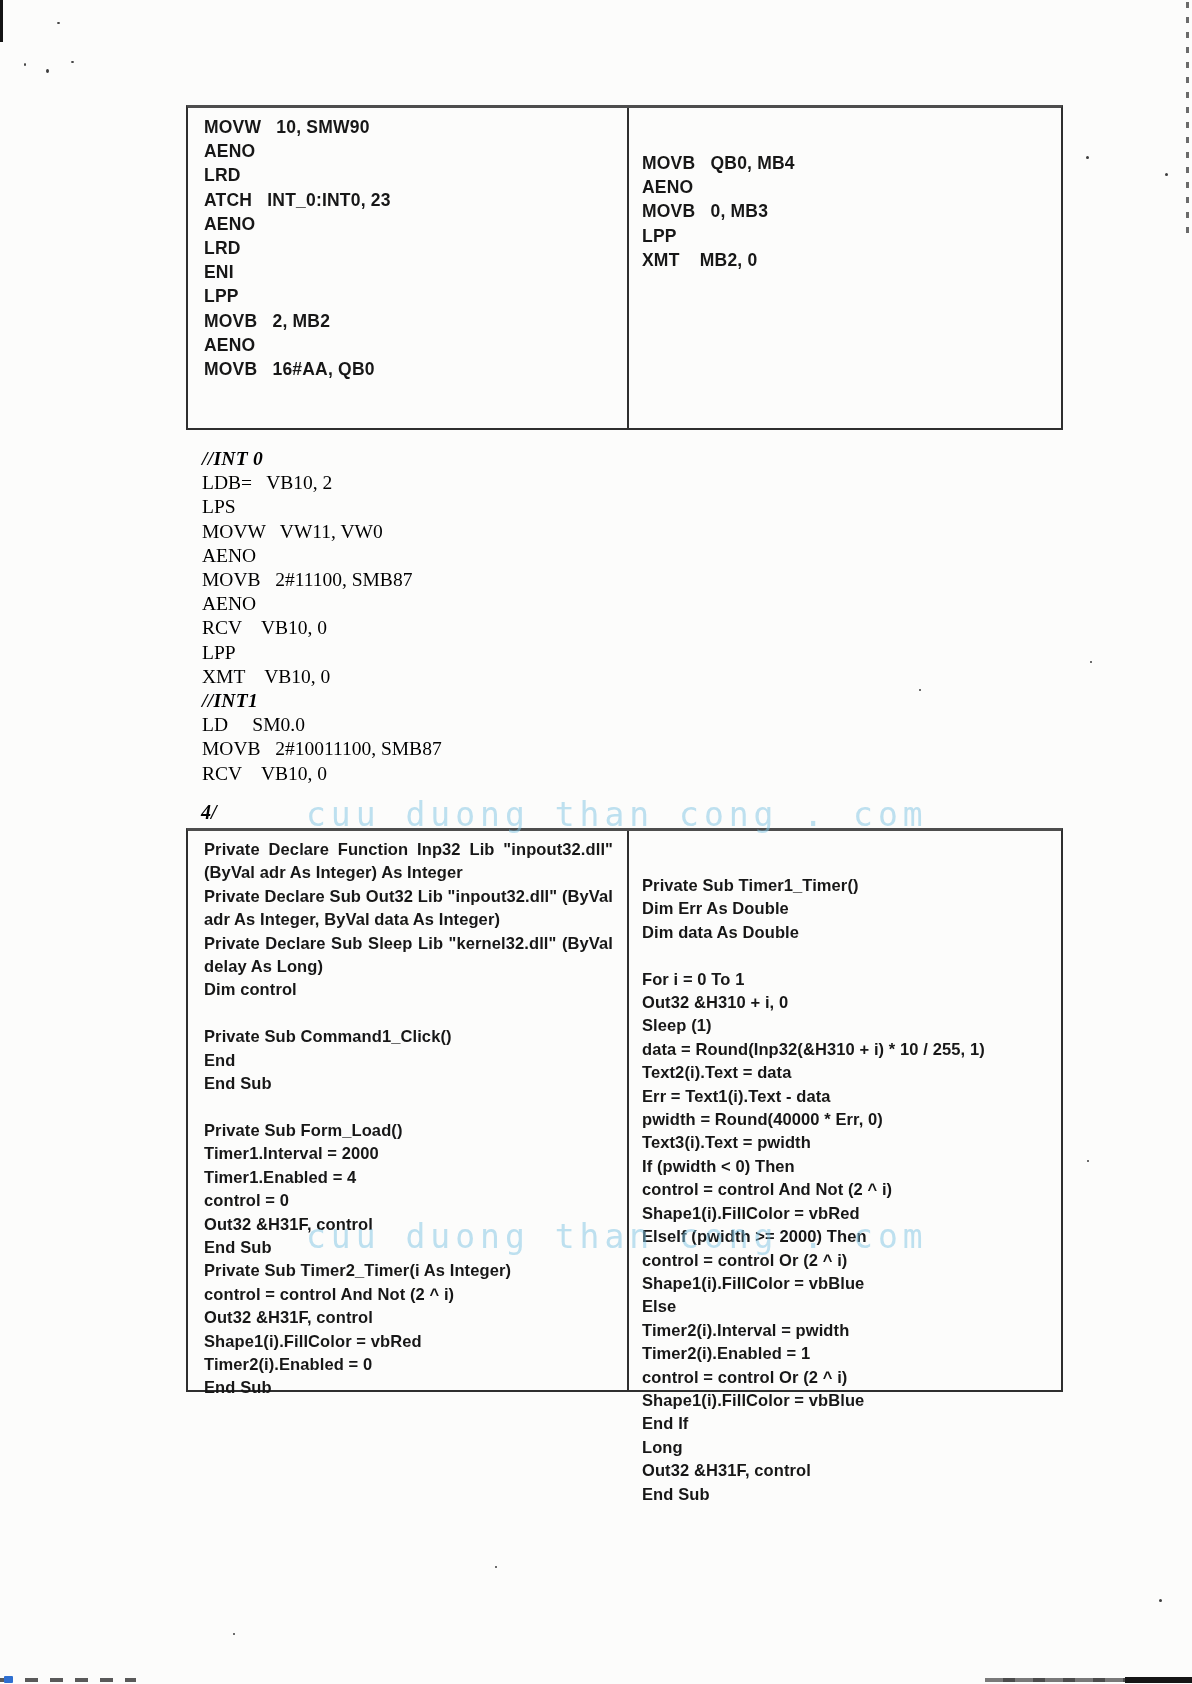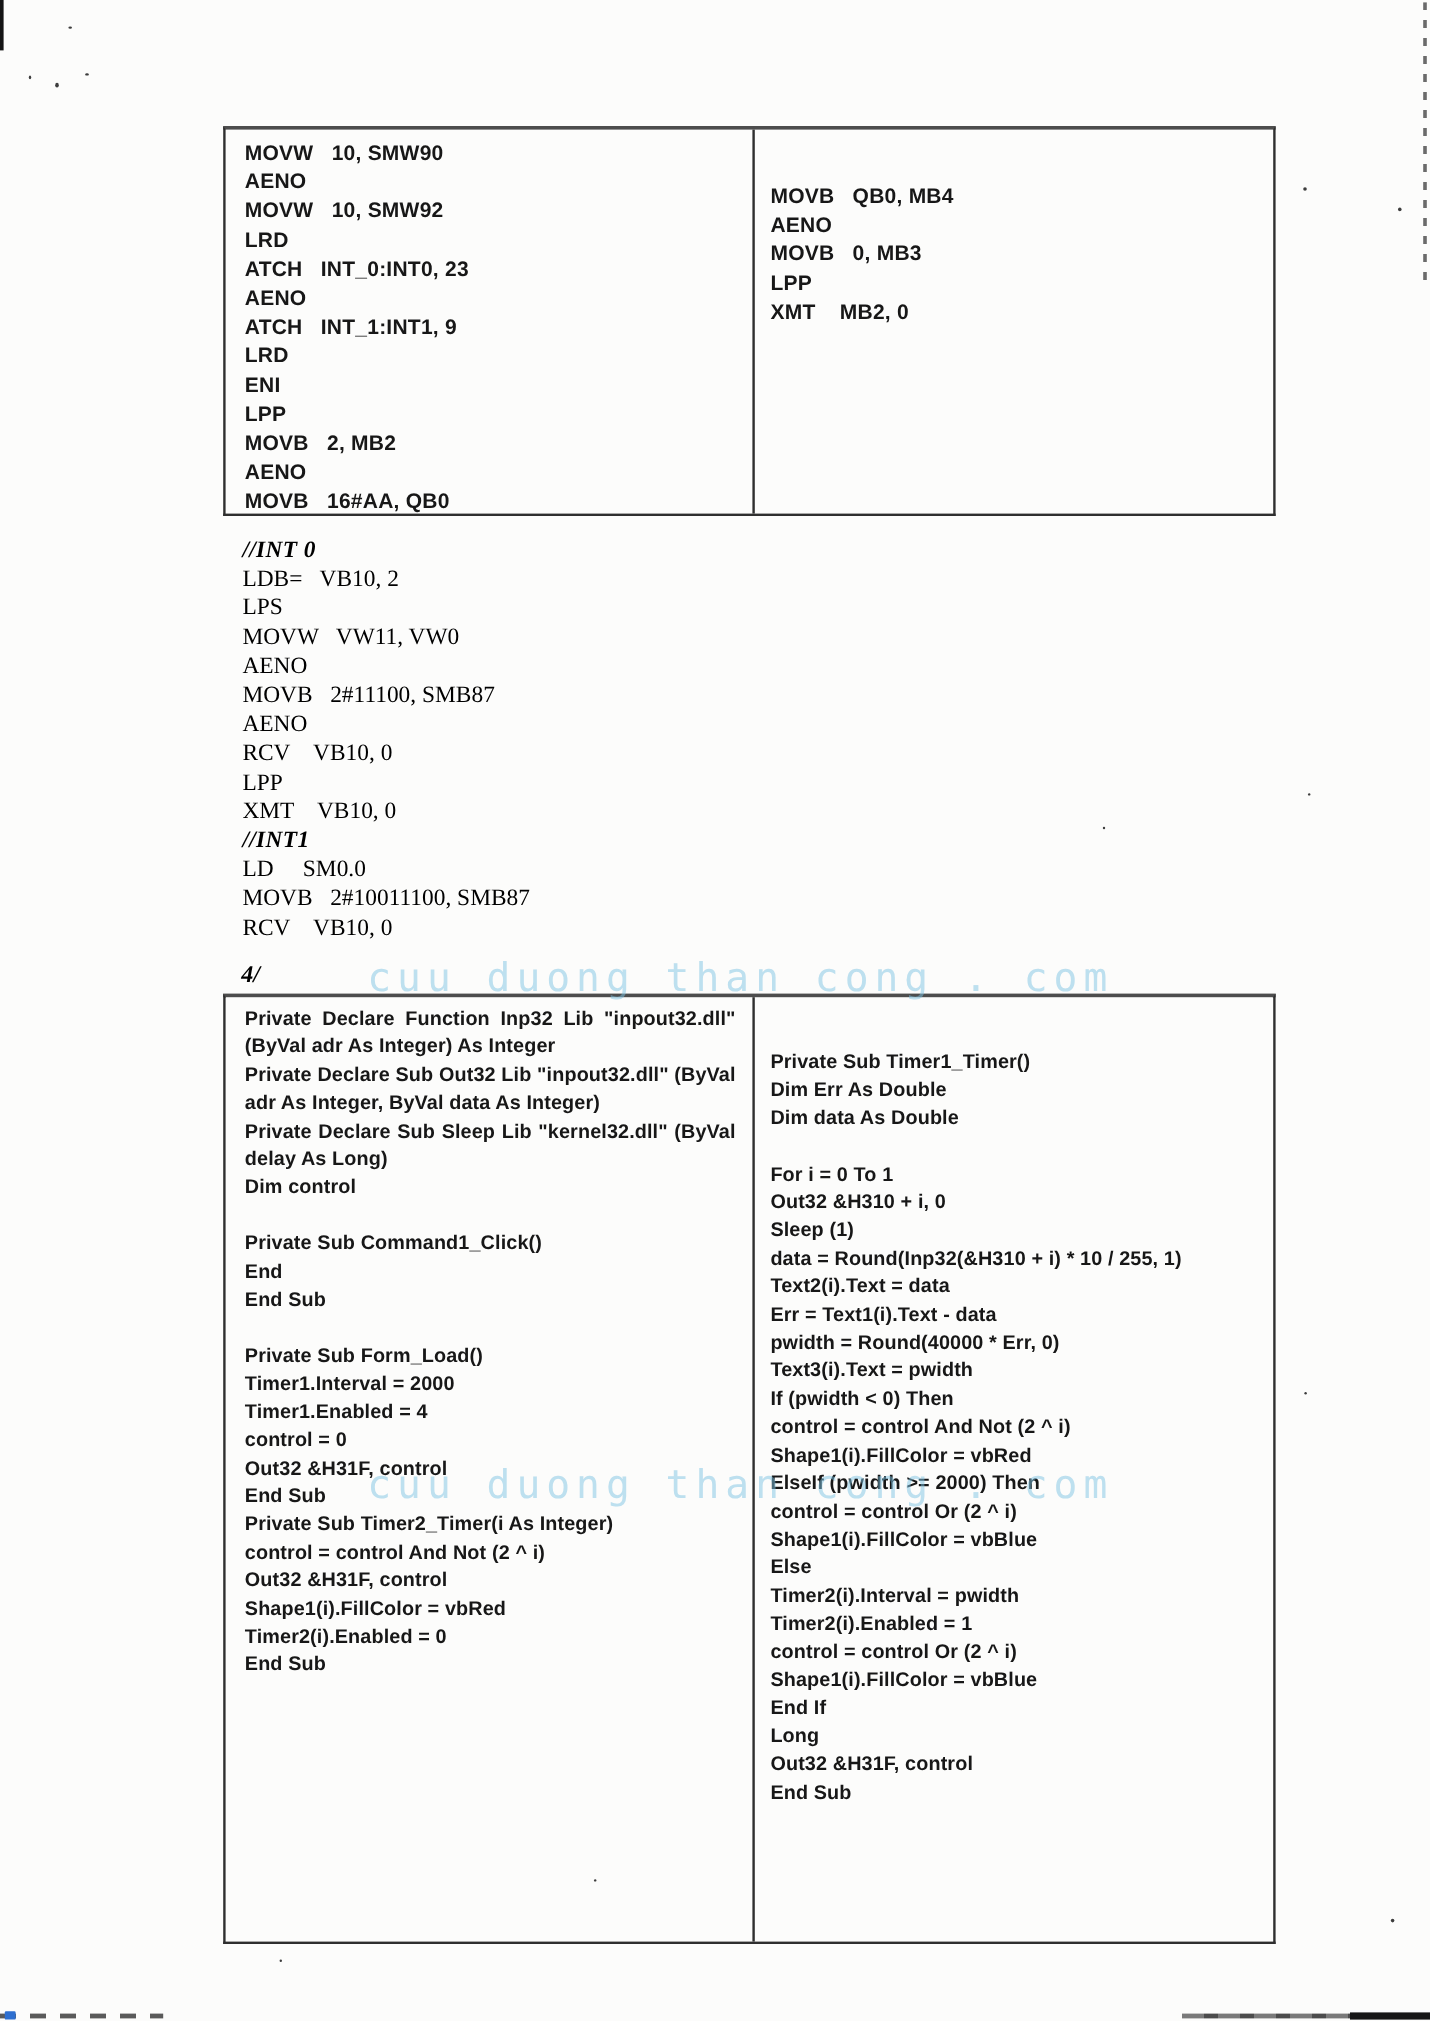--- a/index.html
+++ b/index.html
@@ -12,21 +12,21 @@
   }
   .page{position:absolute;inset:0;}
 
   
   .tbl{
     position:absolute;left:186px;width:877px;
     border:2px solid #2f2f2f;border-top:3px solid #4d4d4d;
     box-sizing:border-box;display:flex;z-index:1;justify-content:space-between;
   }
   #top-table{top:105px;height:325px;}
-  #bottom-table{top:828px;height:792px;}
+  #bottom-table{top:828px;height:564px;}
   .cell{box-sizing:border-box;padding:7px 14px 0 16px;}
   .cell.c-left{width:441px;border-right:2px solid #2f2f2f;}
   .cell.c-right{flex:1;padding-left:13px;margin-top:36px;}
   #top-table .line{
     font-size:17.5px;line-height:24.2px;font-weight:600;
     white-space:pre;letter-spacing:.2px;color:#171717;
   }
   #bottom-table .line{
     font-size:16.5px;line-height:23.4px;font-weight:600;
     white-space:pre;letter-spacing:.1px;color:#171717;
@@ -81,25 +81,23 @@
 </style>
 </head>
 <body>
 
 <div class="page">
 
   <div class="tbl" id="top-table">
     <div class="cell c-left">
         <div class="line">MOVW   10, SMW90</div>
         <div class="line">AENO</div>
-        <div class="line">MOVW   10, SMW92</div>
         <div class="line">LRD</div>
         <div class="line">ATCH   INT_0:INT0, 23</div>
         <div class="line">AENO</div>
-        <div class="line">ATCH   INT_1:INT1, 9</div>
         <div class="line">LRD</div>
         <div class="line">ENI</div>
         <div class="line">LPP</div>
         <div class="line">MOVB   2, MB2</div>
         <div class="line">AENO</div>
         <div class="line">MOVB   16#AA, QB0</div>
       </div>
     <div class="cell c-right">
         <div class="line">MOVB   QB0, MB4</div>
         <div class="line">AENO</div>

